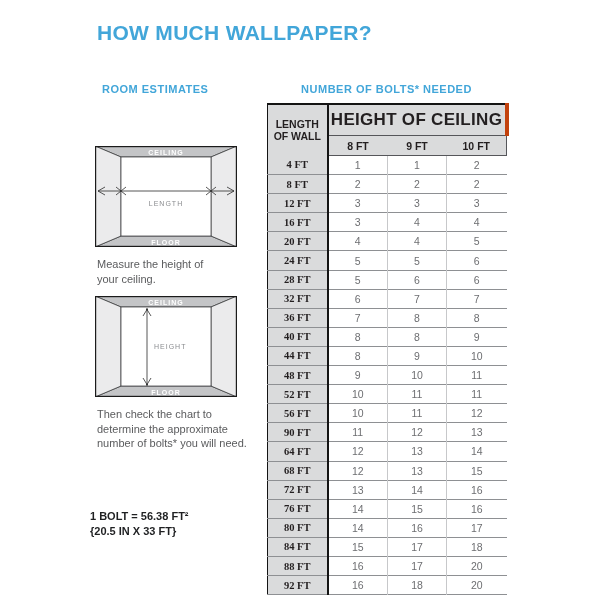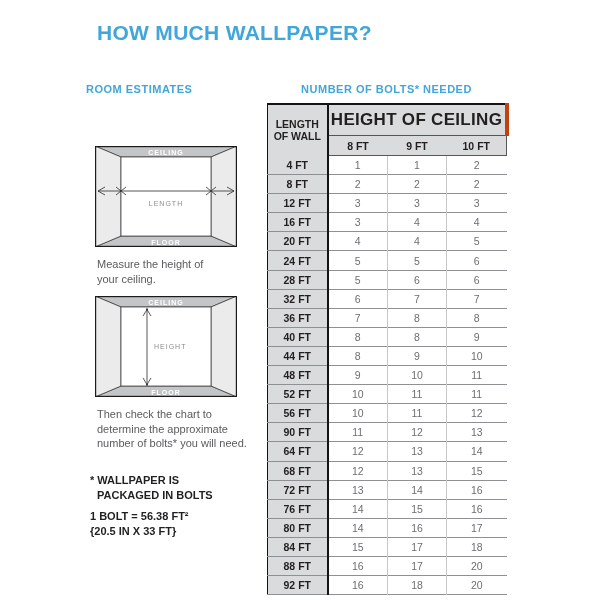--- a/index.html
+++ b/index.html
@@ -8,21 +8,21 @@
     font-family:"Liberation Sans",sans-serif;color:#231f20;
   }
   .page-title{
     position:absolute;left:97px;top:21px;margin:0;
     font-size:21px;font-weight:bold;letter-spacing:.3px;color:#42a6d9;
   }
   .section-heading{
     position:absolute;top:83px;margin:0;
     font-size:11px;font-weight:bold;letter-spacing:.5px;color:#42a6d9;
   }
-  .heading-left{left:86px;}
+  .heading-left{left:102px;}
   .heading-table{left:267px;width:239px;text-align:center;}
   .para{
     position:absolute;left:97px;margin:0;white-space:pre-line;
     font-size:11px;line-height:14.5px;color:#5a5b5d;
   }
   .para1{top:100px;}
   .para2{top:257px;}
   .para3{top:407px;}
   .note{
     position:absolute;left:90px;margin:0;
@@ -60,20 +60,21 @@
   th.sub-header{
     background:#dadbdc;height:19px;font-size:10.5px;font-weight:bold;color:#231f20;
     border-bottom:1px solid #55565a;
   }
   th.sub-header:last-child{border-right:1px solid #55565a;}
   tbody tr{border-bottom:1px solid #8e9093;}
   tbody td{height:18.1px;}
   td.label{
     background:#dadbdc;font-weight:bold;color:#231f20;
     border-right:2.5px solid #141414;
+    font-family:Liberation Serif, serif;
   }
   td.val{color:#6d6e71;background:#ffffff;}
   td.val + td.val{border-left:1px solid #c7c8ca;}
 </style>
 </head>
 <body>
 
 <div class="canvas">
 
   <h1 class="page-title">HOW MUCH WALLPAPER?</h1>
@@ -122,21 +123,20 @@
     </g>
     <text class="band-label" x="71" y="8.7" text-anchor="middle">CEILING</text>
     <text class="band-label" x="71" y="98.7" text-anchor="middle">FLOOR</text>
     <text class="dim-label" x="59" y="53" text-anchor="start">HEIGHT</text>
   </svg>
 
   <p class="para para3">Then check the chart to
 determine the approximate
 number of bolts* you will need.</p>
 
-  <p class="note note1"><span>* WALLPAPER IS</span><span class="indent">PACKAGED IN BOLTS</span></p>
 
   <p class="note note2"><span>1 BOLT = 56.38 FT²</span><span style="display:block;">{20.5 IN X 33 FT}</span></p>
 
   <table class="bolts">
     <colgroup>
         <col class="c1">
         <col class="c2">
         <col class="c3">
         <col class="c4">
       </colgroup>

